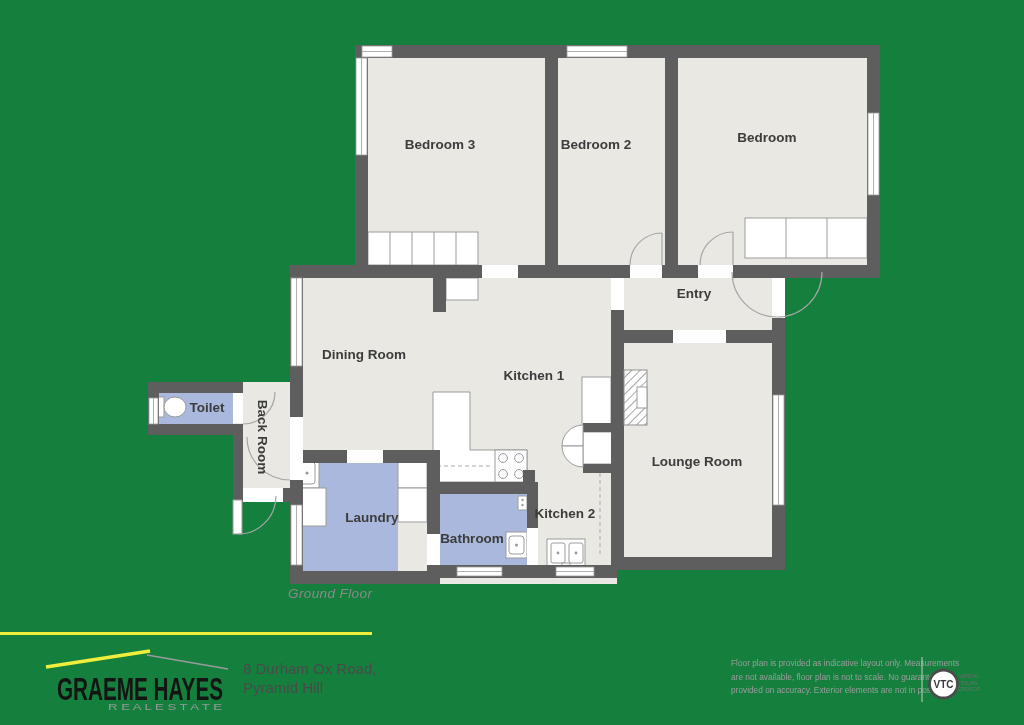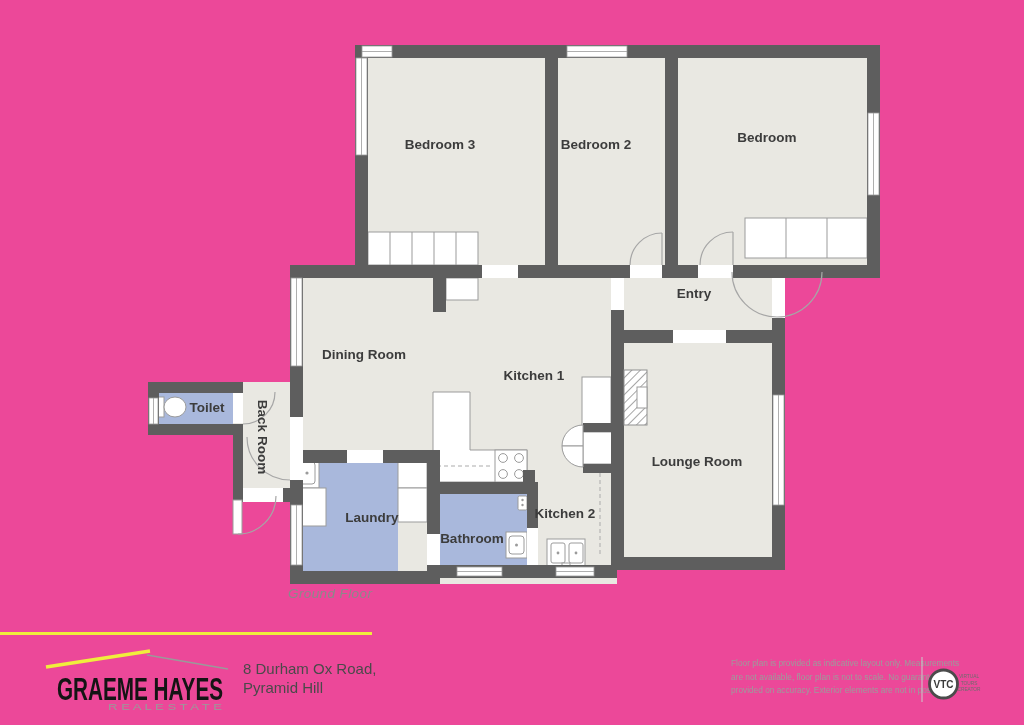--- a/index.html
+++ b/index.html
@@ -1,16 +1,16 @@
 <!DOCTYPE html>
 <html><head>
 <meta charset="utf-8">
 <style>
   html,body{margin:0;padding:0;background:#ffffff;}
-  .stage{position:relative;width:1024px;height:725px;background:#ec4899;overflow:hidden;
+  .stage{position:relative;width:1024px;height:725px;background:#15803d;overflow:hidden;
          font-family:"Liberation Sans", sans-serif;}
   svg text{font-family:"Liberation Sans", sans-serif;}
   .room-label{font-size:13.5px;font-weight:600;fill:#3c3c3c;}
   .floor-label{font-size:13.5px;font-style:italic;fill:#8a8a8a;letter-spacing:.4px;}
   .wall{fill:#5e5e5e;}
   .gap{fill:#ffffff;}
   .fix{fill:#ffffff;stroke:#9b9b9b;stroke-width:1;}
   .fixl{stroke:#9b9b9b;stroke-width:1;fill:none;}
   .arc{stroke:#a6a6a6;stroke-width:1.2;fill:none;}
   .winr{fill:#ffffff;stroke:#9b9b9b;stroke-width:.8;}

